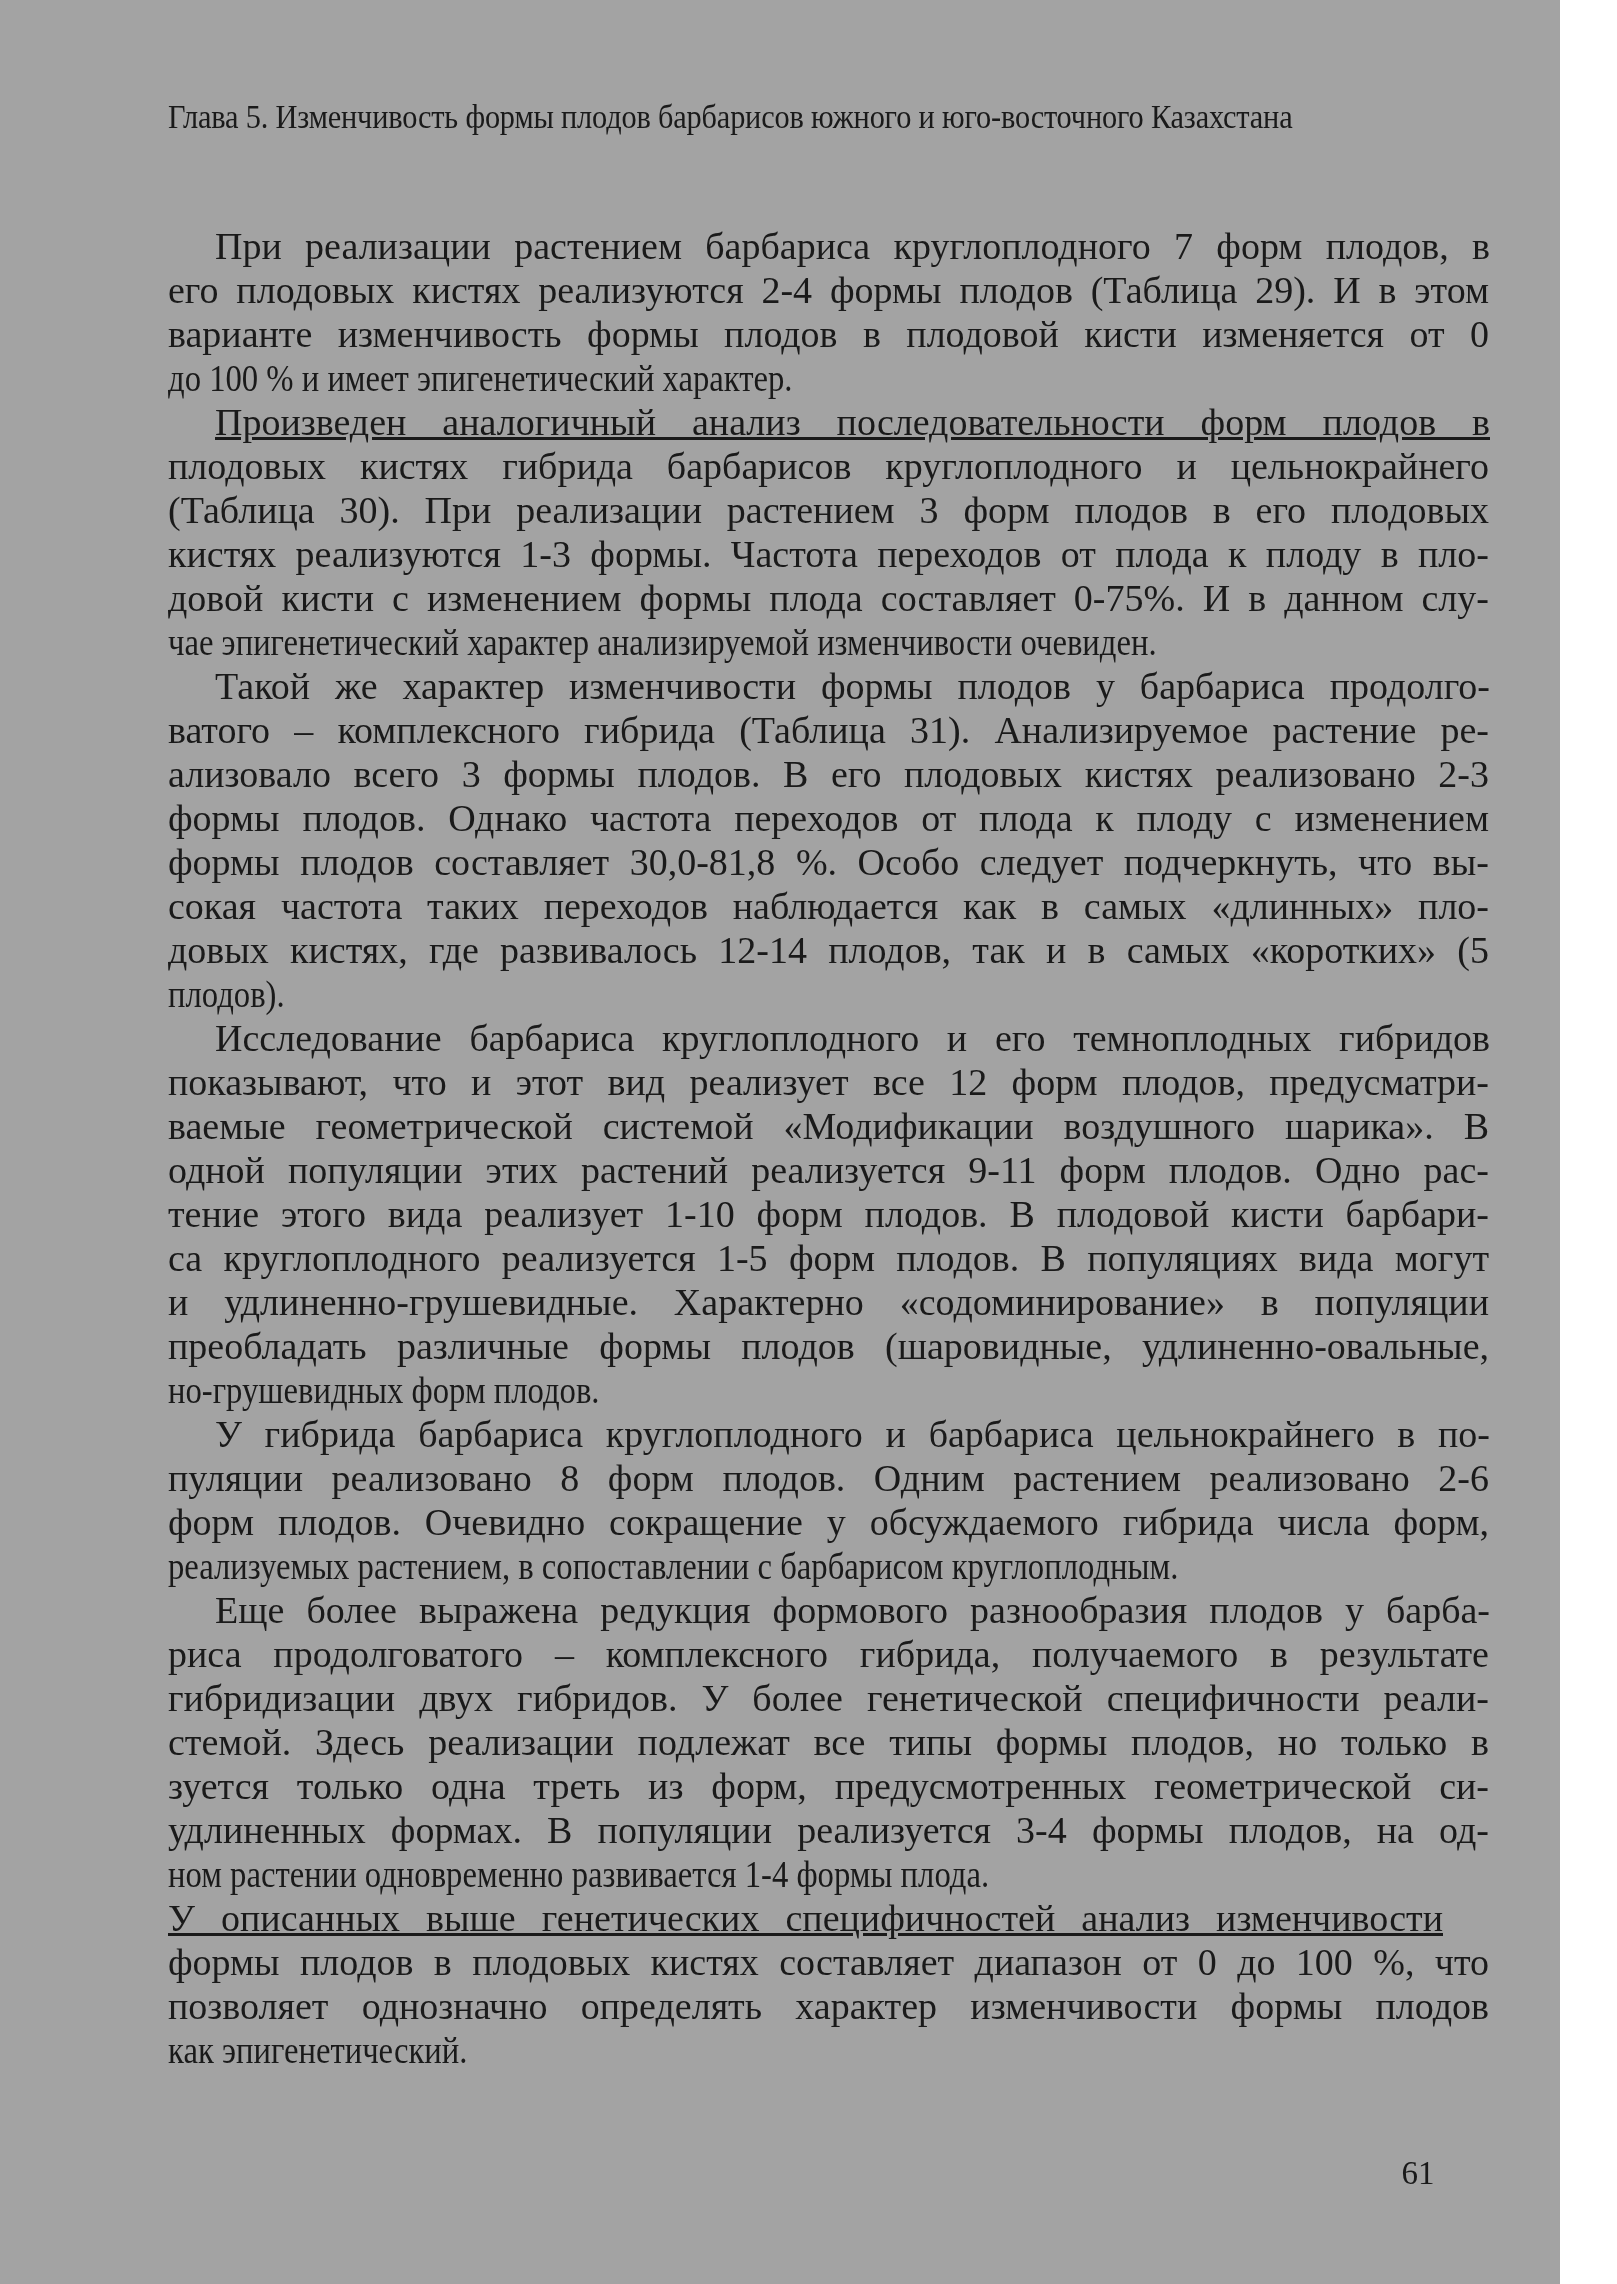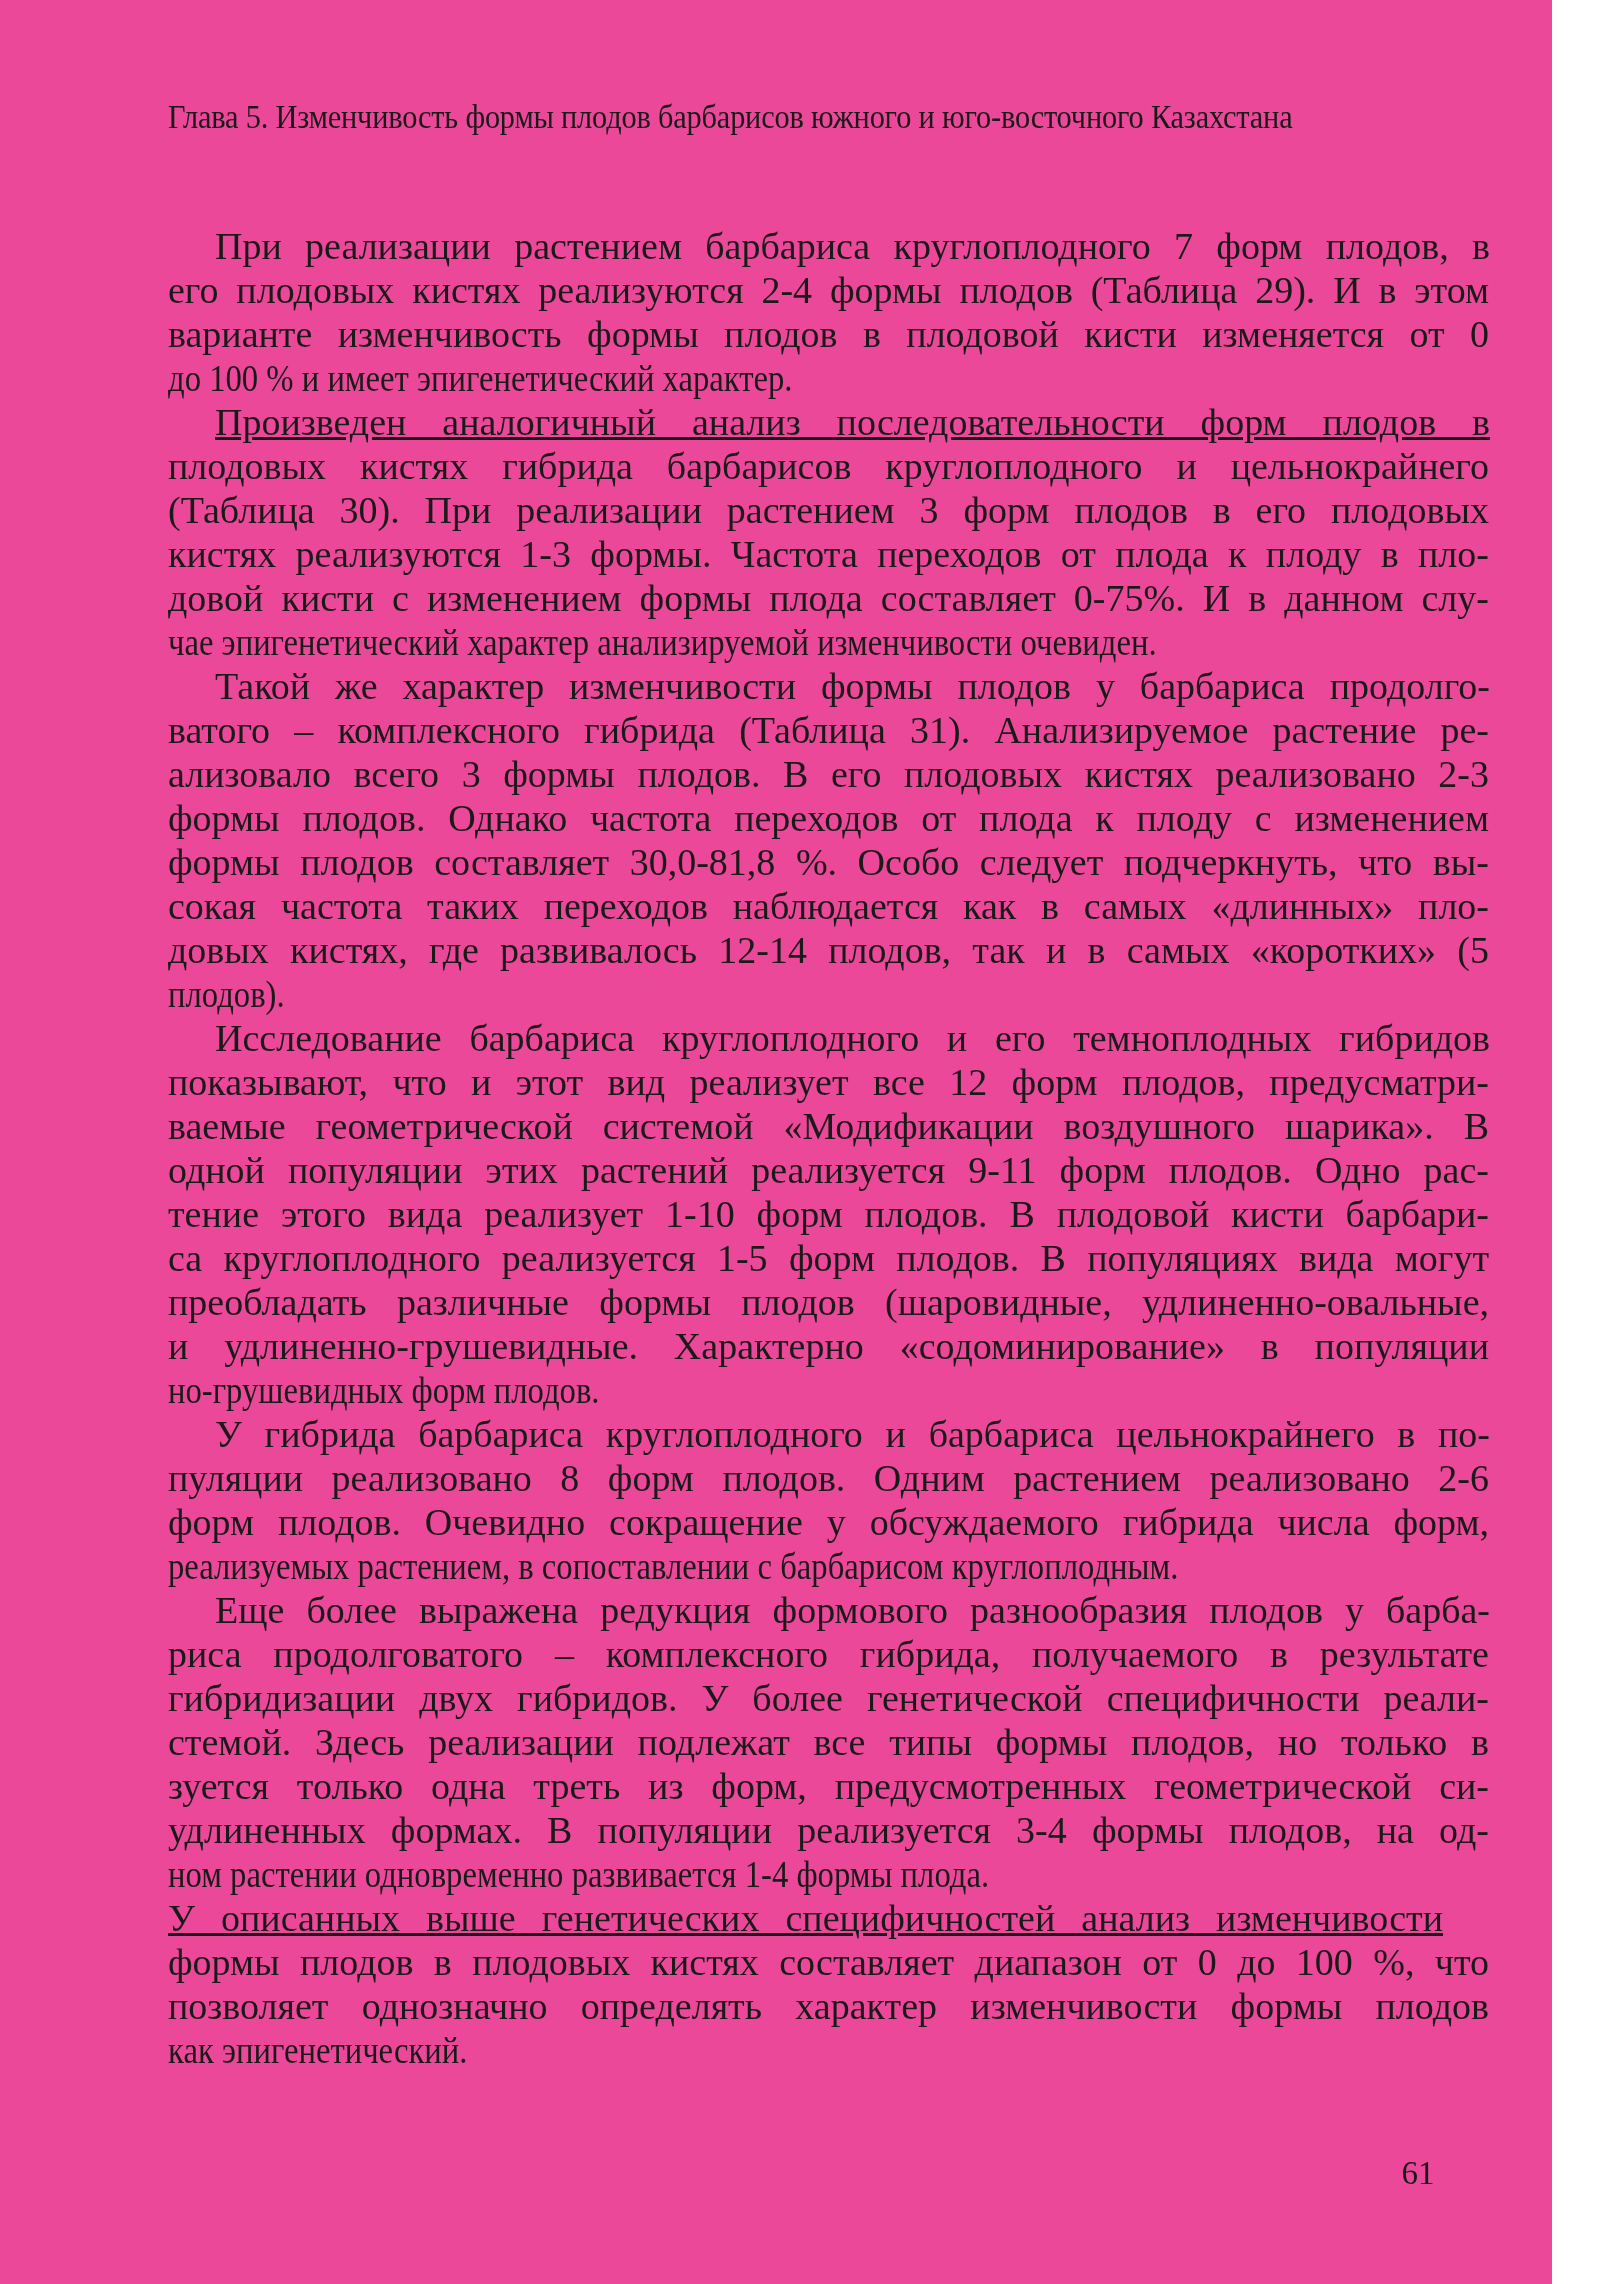--- a/index.html
+++ b/index.html
@@ -13,21 +13,22 @@
       position: relative;
       overflow: hidden;
       font-family: "Liberation Serif", "DejaVu Serif", serif;
       color: #1a1a1a;
     }
     .page {
       position: absolute;
       left: 0; top: 0;
       width: 1552px;
       height: 2284px;
-      background: #ec4899;
+      background: #a3a3a3;
+      padding-left: 8px;
     }
     .running-header {
       position: absolute;
       left: 168px;
       top: 93px;
       width: 1321px;
       font-size: 33px;
       line-height: 48px;
       white-space: nowrap;
       transform-origin: left top;
@@ -113,22 +114,22 @@
       <span class="line last"><span class="line-inner" style="width: 1536px; transform-origin: left center; transform: scaleX(0.86); white-space: nowrap;">плодов).</span></span>
     </div>
 
     <div class="para">
       <span class="line first" style="text-indent: 0px;"><span class="line-inner" style="width: 1275px; transform-origin: left center; transform: scaleX(1); white-space: normal; margin-left: 47px;">Исследование барбариса круглоплодного и его темноплодных гибридов</span></span>
       <span class="line"><span class="line-inner" style="width: 1321px; transform-origin: left center; transform: scaleX(1); white-space: normal;">показывают, что и этот вид реализует все 12 форм плодов, предусматри-</span></span>
       <span class="line"><span class="line-inner" style="width: 1321px; transform-origin: left center; transform: scaleX(1); white-space: normal;">ваемые геометрической системой «Модификации воздушного шарика». В</span></span>
       <span class="line"><span class="line-inner" style="width: 1321px; transform-origin: left center; transform: scaleX(1); white-space: normal;">одной популяции этих растений реализуется 9-11 форм плодов.  Одно рас-</span></span>
       <span class="line"><span class="line-inner" style="width: 1321px; transform-origin: left center; transform: scaleX(1); white-space: normal;">тение этого вида реализует 1-10 форм плодов. В плодовой кисти барбари-</span></span>
       <span class="line"><span class="line-inner" style="width: 1321px; transform-origin: left center; transform: scaleX(1); white-space: normal;">са круглоплодного реализуется 1-5 форм плодов. В популяциях вида могут</span></span>
+      <span class="line"><span class="line-inner" style="width: 1321px; transform-origin: left center; transform: scaleX(1); white-space: normal;">и удлиненно-грушевидные. Характерно «содоминирование» в популяции</span></span>
       <span class="line"><span class="line-inner" style="width: 1321px; transform-origin: left center; transform: scaleX(1); white-space: normal;">преобладать различные формы плодов (шаровидные, удлиненно-овальные,</span></span>
-      <span class="line"><span class="line-inner" style="width: 1321px; transform-origin: left center; transform: scaleX(1); white-space: normal;">и удлиненно-грушевидные. Характерно «содоминирование» в популяции</span></span>
       <span class="line last"><span class="line-inner" style="width: 1536px; transform-origin: left center; transform: scaleX(0.86); white-space: nowrap;">но-грушевидных форм плодов.</span></span>
     </div>
 
     <div class="para">
       <span class="line first" style="text-indent: 0px;"><span class="line-inner" style="width: 1275px; transform-origin: left center; transform: scaleX(1); white-space: normal; margin-left: 47px;">У гибрида барбариса круглоплодного и барбариса цельнокрайнего в по-</span></span>
       <span class="line"><span class="line-inner" style="width: 1321px; transform-origin: left center; transform: scaleX(1); white-space: normal;">пуляции реализовано 8 форм плодов. Одним растением реализовано 2-6</span></span>
       <span class="line"><span class="line-inner" style="width: 1321px; transform-origin: left center; transform: scaleX(1); white-space: normal;">форм плодов. Очевидно сокращение у обсуждаемого гибрида числа форм,</span></span>
       <span class="line last"><span class="line-inner" style="width: 1536px; transform-origin: left center; transform: scaleX(0.86); white-space: nowrap;">реализуемых растением, в сопоставлении с барбарисом круглоплодным.</span></span>
     </div>
 

